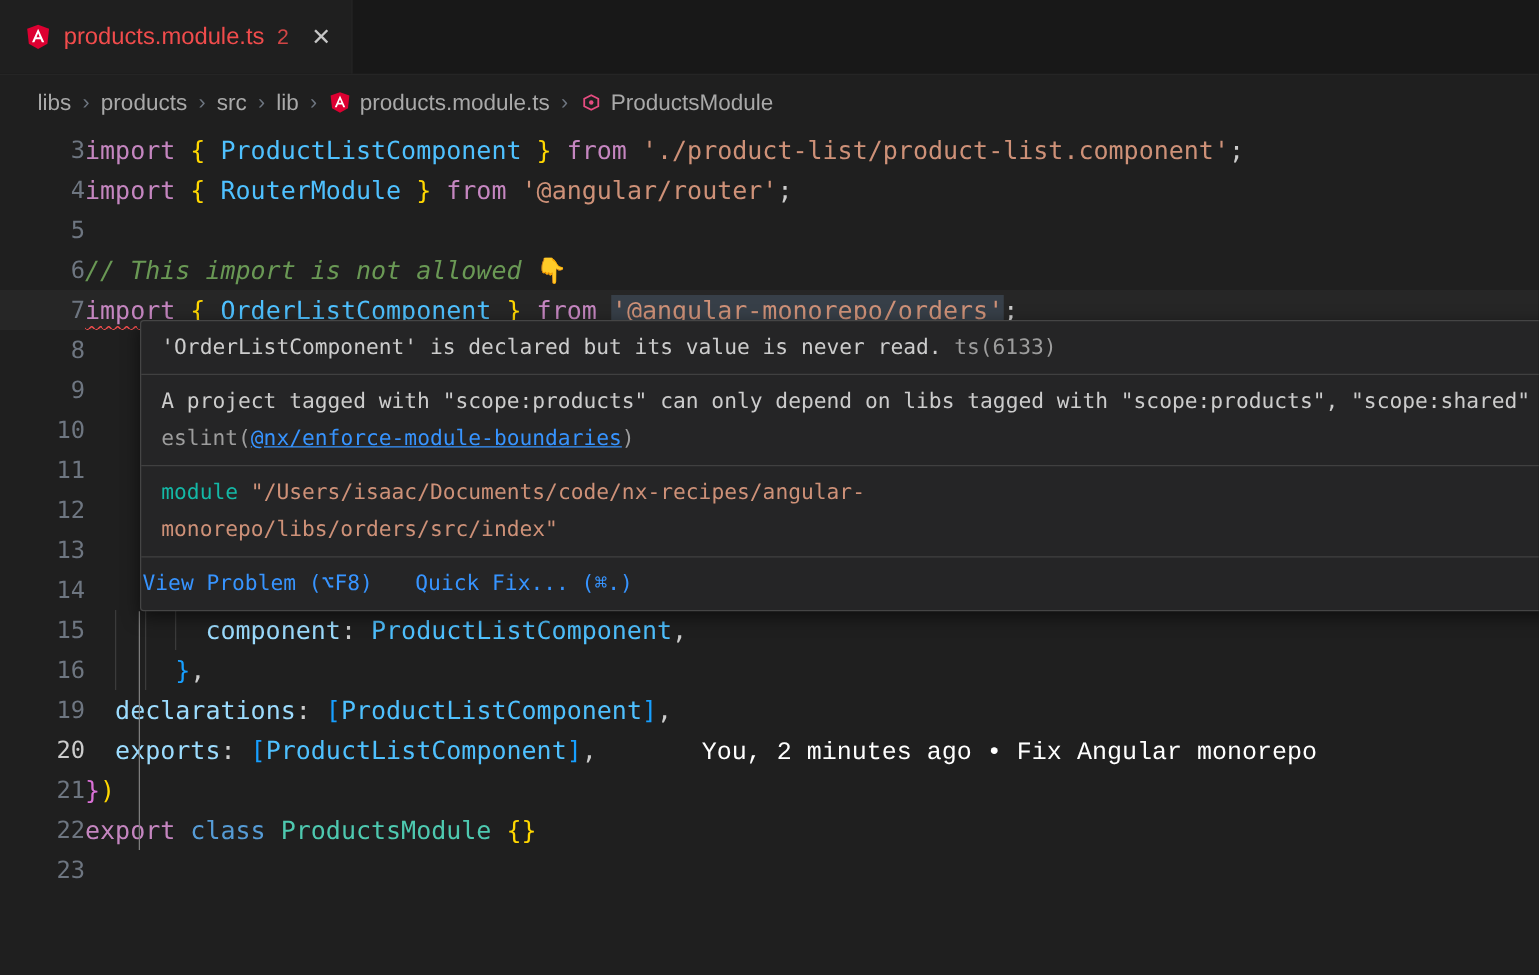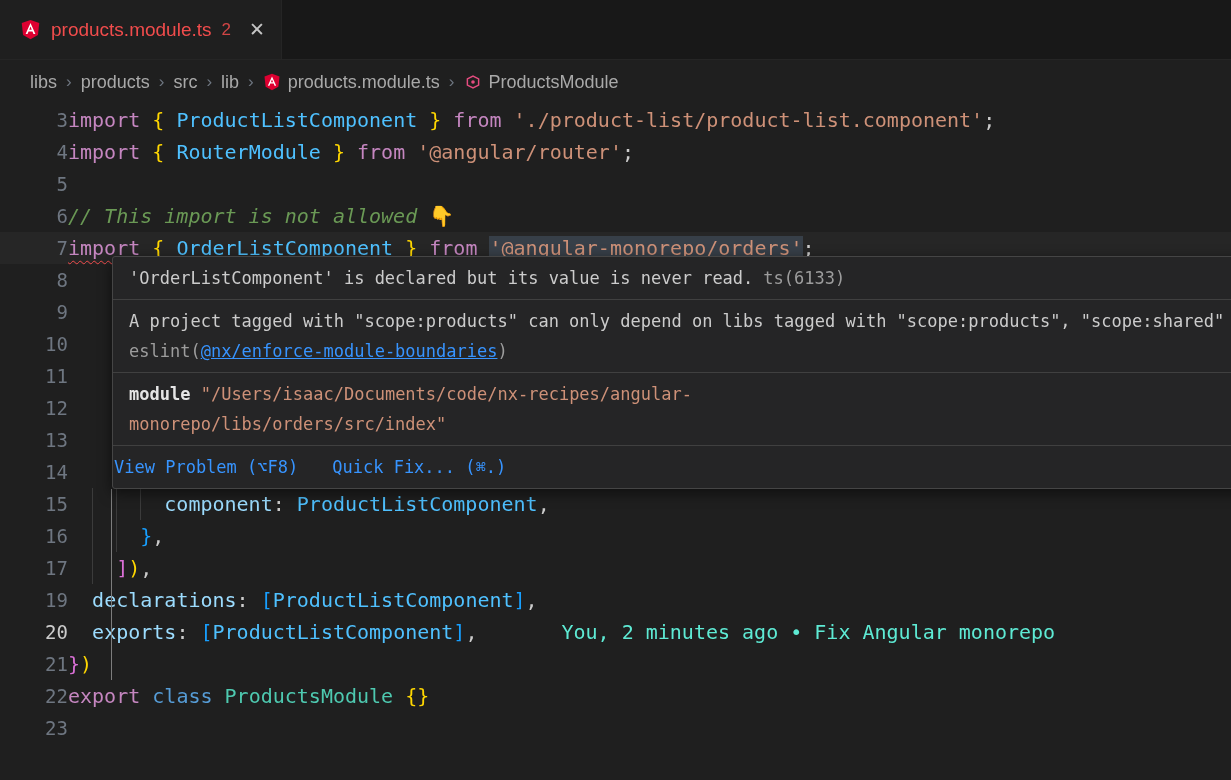--- a/index.html
+++ b/index.html
@@ -37,30 +37,30 @@
   .tk.str { color:#ce9178; }
   .tk.cmt { color:#6a9955;font-style:italic; }
   .tk.typ { color:#4ec9b0; }
   .tk.b1  { color:#ffd700; }
   .tk.b2  { color:#da70d6; }
   .tk.b3  { color:#179fff; }
   .tk.emoji { color:#e2b714; }
   .tk.sq-err { text-decoration-line:underline; text-decoration-style:wavy; text-decoration-color:#f14c4c; text-decoration-thickness:1.2px; text-underline-offset:5px; }
   .tk.sq-warn{ text-decoration-line:underline; text-decoration-style:wavy; text-decoration-color:#d7ba7d; text-decoration-thickness:1.2px; text-underline-offset:5px; }
   .tk.hl { background:rgba(101,131,161,.28); }
-  .blame { color:#5eead4; margin-left:84px; }
+  .blame { color:#ffffff; margin-left:84px;font-family:Liberation Mono, monospace; }
 
   
   .hover-popup { position:absolute; left:112px; top:152px; width:1158px; background:#252526; border:1px solid #454545; border-radius:3px; z-index:10; font-size:17px; line-height:30px; color:#cccccc; box-shadow:0 4px 14px rgba(0,0,0,.55); }
   .hp-section { padding:6px 16px; border-bottom:1px solid #404040; }
   .hp-module { max-width:720px; }
   .hp-code { color:#9d9d9d; margin-left:10px; }
   .hp-dim { color:#9d9d9d; }
   .hp-link { color:#3794ff; text-decoration:underline; cursor:pointer; }
-  .hp-kw { color:#e5e5e5;font-weight:bold; }
+  .hp-kw { color:#14b8a6; }
   .hp-str { color:#ce9178; }
   .hp-actions { padding:6px 1px; display:flex; gap:34px; }
   .hp-action { color:#3794ff; cursor:pointer; text-decoration:none; white-space:nowrap; }
 
   .icon { display:inline-flex; flex:none; align-items:center; }
 </style>
 </head>
 <body>
 
 <div class="tabbar">
@@ -159,24 +159,20 @@
       </div>
       <div class="row">
         <span class="lnum">15</span>
         <span class="codeline"><i class="iguide" style="left: 24.08px;"></i><i class="iguide" style="left: 48.16px;"></i><i class="iguide" style="left: 72.24px;"></i><span class="tk fg">        </span><span class="tk prop">component</span><span class="tk fg">: </span><span class="tk ent">ProductListComponent</span><span class="tk fg">,</span></span>
       </div>
       <div class="row">
         <span class="lnum">16</span>
         <span class="codeline"><i class="iguide" style="left: 24.08px;"></i><i class="iguide" style="left: 48.16px;"></i><span class="tk fg">      </span><span class="tk b3">}</span><span class="tk fg">,</span></span>
       </div>
       <div class="row">
-        <span class="lnum">17</span>
-        <span class="codeline"><i class="iguide" style="left: 24.08px;"></i><span class="tk fg">    </span><span class="tk b2">]</span><span class="tk b1">)</span><span class="tk fg">,</span></span>
-      </div>
-      <div class="row">
         <span class="lnum">19</span>
         <span class="codeline"><span class="tk fg">  </span><span class="tk prop">declarations</span><span class="tk fg">: </span><span class="tk b3">[</span><span class="tk ent">ProductListComponent</span><span class="tk b3">]</span><span class="tk fg">,</span></span>
       </div>
       <div class="row active">
         <span class="lnum">20</span>
         <span class="codeline"><span class="tk fg">  </span><span class="tk prop">exports</span><span class="tk fg">: </span><span class="tk b3">[</span><span class="tk ent">ProductListComponent</span><span class="tk b3">]</span><span class="tk fg">,</span><span class="blame">You, 2 minutes ago • Fix Angular monorepo</span></span>
       </div>
       <div class="row">
         <span class="lnum">21</span>
         <span class="codeline"><span class="tk b2">}</span><span class="tk b1">)</span></span>

